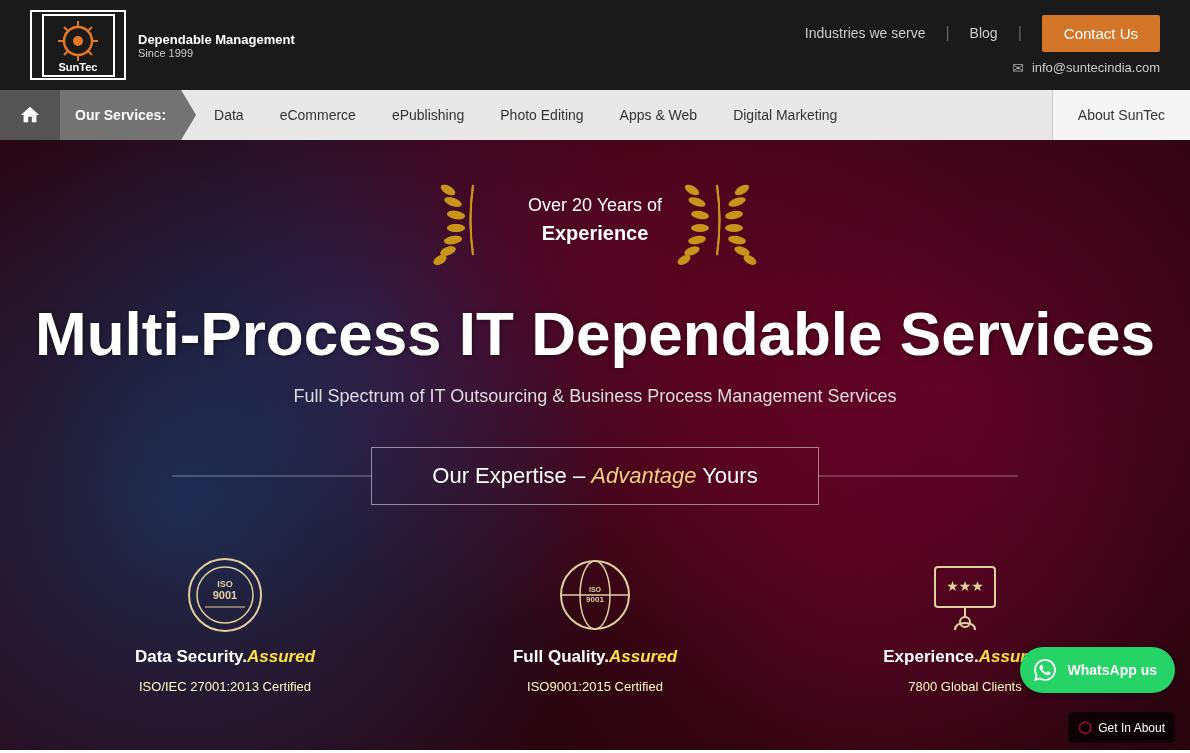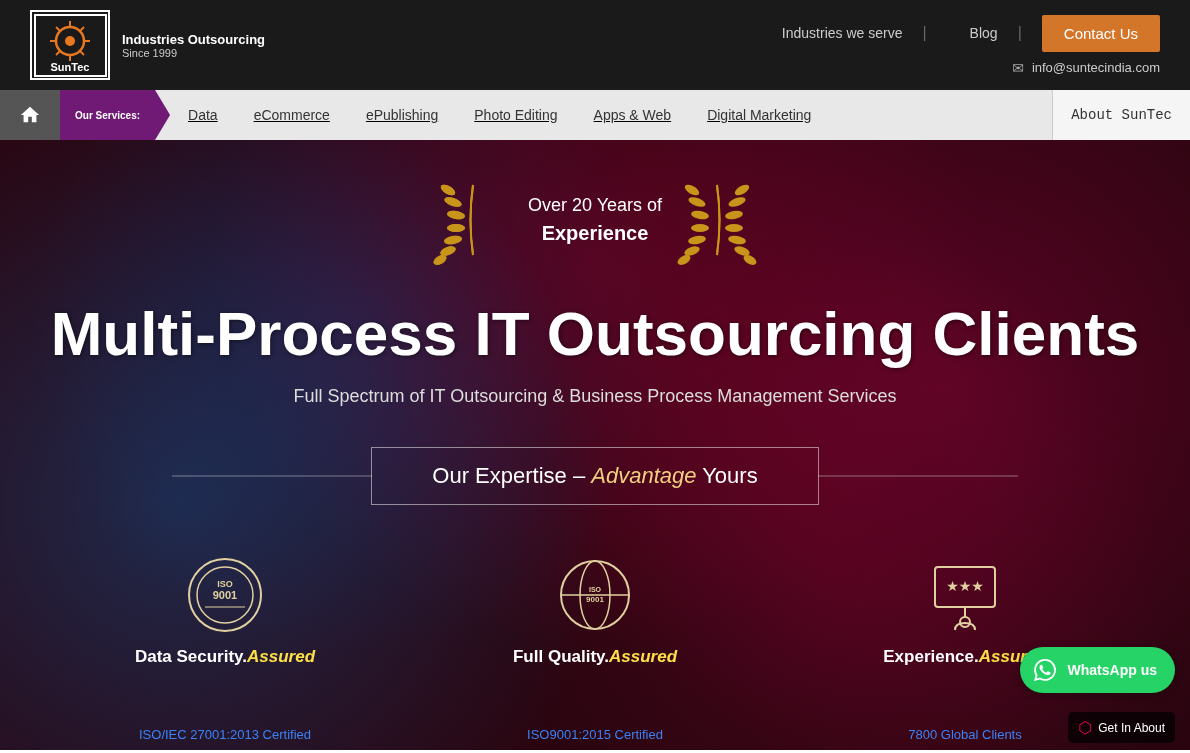--- a/index.html
+++ b/index.html
@@ -13,21 +13,21 @@
       justify-content: space-between;
       padding: 0 30px;
       height: 90px;
     }
     .logo-area {
       display: flex;
       align-items: center;
       gap: 12px;
     }
     .logo-box {
-      width: 80px;
+      width: 96px;
       height: 70px;
       border: 2px solid #fff;
       display: flex;
       align-items: center;
       justify-content: center;
       position: relative;
     }
     .logo-text {
       display: flex;
       flex-direction: column;
@@ -49,21 +49,20 @@
     }
     .header-nav {
       display: flex;
       align-items: center;
       gap: 20px;
     }
     .header-nav a {
       color: #ccc;
       text-decoration: none;
       font-size: 14px;
-      margin-left: 23px;
     }
     .header-nav .separator {
       color: #666;
     }
     .contact-btn {
       background: #d4762a;
       color: #fff;
       border: none;
       padding: 10px 22px;
       font-size: 15px;
@@ -96,60 +95,58 @@
       justify-content: center;
       width: 60px;
       cursor: pointer;
     }
     .navbar-home svg {
       fill: #fff;
       width: 22px;
       height: 22px;
     }
     .our-services-label {
-      background: #701a75;
+      background: #737373;
       color: #fff;
       display: flex;
       align-items: center;
       padding: 0 20px 0 15px;
-      font-size: 10px;
+      font-size: 14px;
       font-weight: bold;
       position: relative;
       clip-path: polygon(0 0, calc(100% - 15px) 0, 100% 50%, calc(100% - 15px) 100%, 0 100%);
       padding-right: 30px;
     }
     .navbar-items {
       display: flex;
       align-items: center;
       flex: 1;
-      text-decoration: underline;
     }
     .navbar-item {
       padding: 0 18px;
       font-size: 14px;
       color: #333;
       cursor: pointer;
       height: 100%;
       display: flex;
       align-items: center;
       text-decoration: none;
       white-space: nowrap;
     }
     .about-suntec {
       margin-left: auto;
-      padding: 0 18px;
+      padding: 0 25px;
       font-size: 14px;
       color: #333;
       cursor: pointer;
       height: 100%;
       display: flex;
       align-items: center;
       background: #f5f5f5;
       border-left: 1px solid #ccc;
-      font-family: Liberation Mono, monospace;
     }
 
     
     .hero {
       position: relative;
       background: #3a0a1a;
       height: 610px;
       overflow: hidden;
       display: flex;
       flex-direction: column;
@@ -274,24 +271,23 @@
       color: #fff;
       font-size: 17px;
       font-weight: bold;
       text-align: center;
     }
     .feature-title em {
       font-style: italic;
       color: #fde047;
     }
     .feature-desc {
-      color: #3b82f6;
+      color: #fef9c3;
       font-size: 13px;
       text-align: center;
-      margin-top: 48px;
     }
 
     
     .whatsapp-btn {
       position: fixed;
       bottom: 60px;
       right: 15px;
       background: #25D366;
       color: #fff;
       border: none;
@@ -354,21 +350,21 @@
         <line x1="52" y1="28" x2="57" y2="28" stroke="#e87820" stroke-width="2"></line>
         <line x1="23" y1="14" x2="27" y2="18" stroke="#e87820" stroke-width="2"></line>
         <line x1="47" y1="38" x2="51" y2="42" stroke="#e87820" stroke-width="2"></line>
         <line x1="51" y1="14" x2="47" y2="18" stroke="#e87820" stroke-width="2"></line>
         <line x1="23" y1="42" x2="27" y2="38" stroke="#e87820" stroke-width="2"></line>
 
         <text x="37" y="58" fill="#fff" font-size="11" font-weight="bold" text-anchor="middle" font-family="Arial">SunTec</text>
       </svg>
     </div>
     <div class="logo-text">
-      <span class="logo-brand">Industries Outsourcing</span>
+      <span class="logo-brand">Dependable Management</span>
       <span class="logo-tagline">Since 1999</span>
     </div>
   </div>
 
   <div class="header-right">
     <div class="header-nav">
       <a href="#">Industries we serve</a>
       <span class="separator">|</span>
       <a href="#">Blog</a>
       <span class="separator">|</span>
@@ -452,21 +448,21 @@
             <ellipse cx="57" cy="58" rx="9" ry="4" transform="rotate(0,57,58)"></ellipse>
             <ellipse cx="60" cy="70" rx="9" ry="4" transform="rotate(10,60,70)"></ellipse>
             <ellipse cx="65" cy="81" rx="8" ry="4" transform="rotate(20,65,81)"></ellipse>
             <ellipse cx="73" cy="90" rx="7" ry="4" transform="rotate(30,73,90)"></ellipse>
             <path d="M40,15 Q35,50 40,85" stroke="#c8941a" stroke-width="2" fill="none"></path>
           </g>
         </svg>
       </span>
     </div>
 
-    <h1 class="hero-title">Multi-Process IT Outsourcing Clients</h1>
+    <h1 class="hero-title">Multi-Process IT Dependable Services</h1>
     <p class="hero-subtitle">Full Spectrum of IT Outsourcing &amp; Business Process Management Services</p>
 
     <div class="expertise-box">
       <span class="expertise-text">
         <span>Our Expertise –</span>
         <em>Advantage</em>
         <span> </span>
         <span>Yours</span>
       </span>
     </div>

